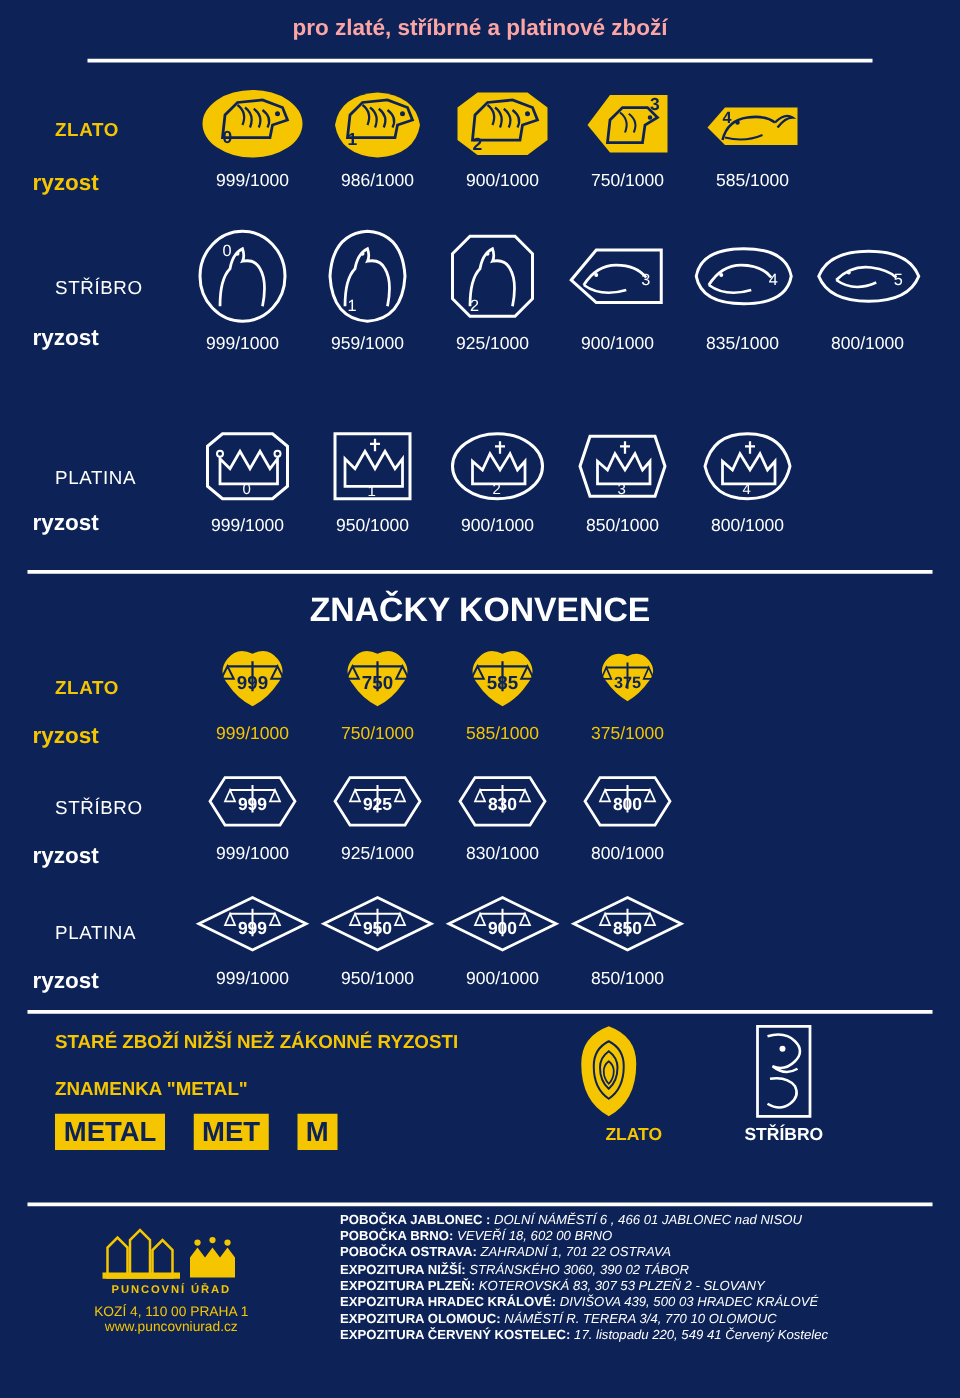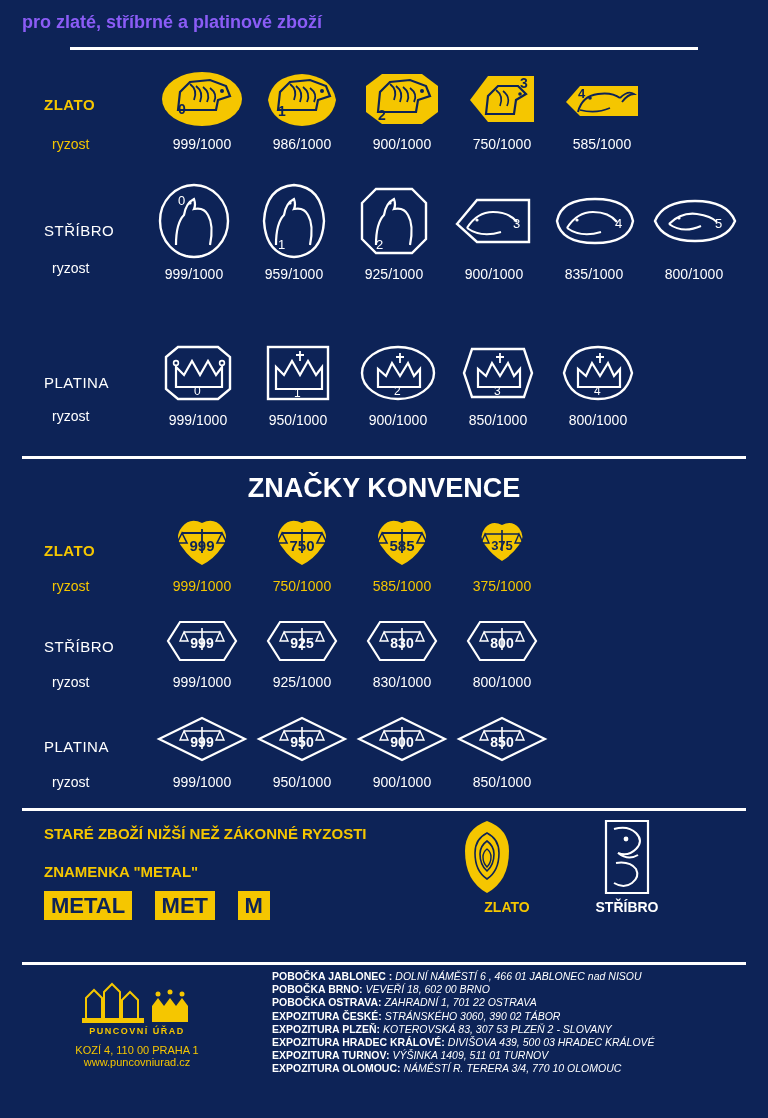--- a/index.html
+++ b/index.html
@@ -12,40 +12,40 @@
     position:relative;
   }
   .page{position:relative;width:768px;height:1118px;box-sizing:border-box;padding:0 22px;}
 
   
   .title{
     text-align:center;color:#f5c600;font-weight:bold;font-size:30px;
     letter-spacing:.5px;padding-top:40px;line-height:1;
   }
   .subtitle{
-    text-align:left;color:#8b5cf6;font-weight:bold;font-size:18px;
+    text-align:center;color:#fca5a5;font-weight:bold;font-size:18px;
     padding-top:12px;
   }
   .rule{
     height:3px;background:#ffffff;margin:12px auto 0 auto;width:100%;
   }
   .section-title{
     text-align:center;color:#ffffff;font-weight:bold;font-size:27px;
     padding:14px 0 8px 0;
   }
 
   
   .row{position:relative;}
   .metal-label{
     position:absolute;left:22px;color:#f5c600;font-size:15px;font-weight:bold;
     letter-spacing:.5px;
   }
   .metal-label.white{color:#ffffff;font-weight:normal;font-size:15px;}
   .ryzost{
-    position:absolute;left:30px;color:#ffffff;font-size:14px;
+    position:absolute;left:4px;color:#ffffff;font-size:18px;font-weight:bold;
   }
   .ryzost.yellow{color:#f5c600;}
 
   .marks{position:absolute;left:130px;top:0;display:flex;}
   .mark-cell{width:100px;text-align:center;}
   .mark-fig{height:62px;display:flex;align-items:center;justify-content:center;}
   .mark-val{font-size:14px;color:#ffffff;margin-top:6px;}
   .mark-val.yellow{color:#f5c600;}
 
   svg{display:block;overflow:visible;}
@@ -548,21 +548,21 @@
       </svg>
       <div class="logo-sub">PUNCOVNÍ ÚŘAD</div>
       <div class="logo-addr">KOZÍ 4, 110 00 PRAHA 1</div>
       <div class="logo-web">www.puncovniurad.cz</div>
     </div>
 
     <div class="addr">
       <div><span class="b">POBOČKA JABLONEC :</span> <span class="i">DOLNÍ NÁMĚSTÍ 6 , 466 01 JABLONEC nad NISOU</span></div>
       <div><span class="b">POBOČKA BRNO:</span> <span class="i">VEVEŘÍ 18, 602 00 BRNO</span></div>
       <div><span class="b">POBOČKA OSTRAVA:</span> <span class="i">ZAHRADNÍ 1, 701 22 OSTRAVA</span></div>
-      <div><span class="b">EXPOZITURA ČESKÉ:</span> <span class="i">STRÁNSKÉHO 3060, 390 02 TÁBOR</span></div>
+      <div><span class="b">EXPOZITURA NIŽŠÍ:</span> <span class="i">STRÁNSKÉHO 3060, 390 02 TÁBOR</span></div>
       <div><span class="b">EXPOZITURA PLZEŇ:</span> <span class="i">KOTEROVSKÁ 83, 307 53 PLZEŇ 2 - SLOVANY</span></div>
       <div><span class="b">EXPOZITURA HRADEC KRÁLOVÉ:</span> <span class="i">DIVIŠOVA 439, 500 03 HRADEC KRÁLOVÉ</span></div>
-      <div><span class="b">EXPOZITURA TURNOV:</span> <span class="i">VÝŠINKA 1409, 511 01 TURNOV</span></div>
       <div><span class="b">EXPOZITURA OLOMOUC:</span> <span class="i">NÁMĚSTÍ R. TERERA 3/4, 770 10 OLOMOUC</span></div>
+      <div><span class="b">EXPOZITURA ČERVENÝ KOSTELEC:</span> <span class="i">17. listopadu 220, 549 41 Červený Kostelec</span></div>
     </div>
   </div>
 
 </div>
 
 </body></html>

